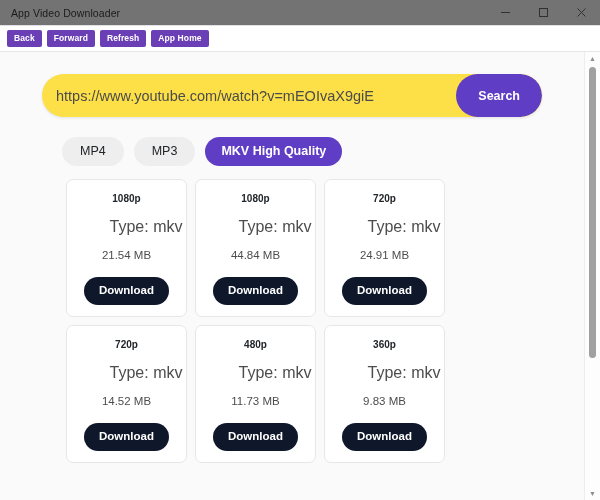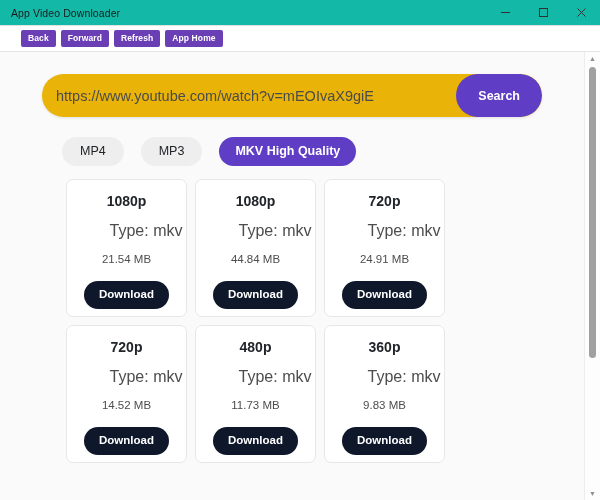--- a/index.html
+++ b/index.html
@@ -21,21 +21,21 @@
     display: flex;
     flex-direction: column;
     background: #ffffff;
     position: relative;
   }
 
   
   .titlebar {
     height: 14px;
     min-height: 26px;
-    background: #14b8a6;
+    background: #737373;
     border-bottom: 1px solid #e2e2e2;
     display: flex;
     align-items: center;
     justify-content: space-between;
     padding-left: 11px;
     box-sizing: border-box;
   }
   .title-text {
     font-size: 10.5px;
     color: #1b1b1b;
@@ -58,21 +58,21 @@
 
   
   .toolbar {
     height: 26px;
     min-height: 26px;
     background: #ffffff;
     border-bottom: 1px solid #e6e6e6;
     display: flex;
     align-items: center;
     gap: 5px;
-    padding: 0 21px;
+    padding: 0 7px;
     box-sizing: border-box;
   }
   .tb-btn {
     background: #6a3fb5;
     color: #ffffff;
     font-size: 8.5px;
     font-weight: bold;
     border: none;
     border-radius: 2px;
     padding: 4px 7px;
@@ -108,21 +108,21 @@
     letter-spacing: -0.3px;
     margin: 0 0 22px 0;
     line-height: 1.1;
   }
 
   
   .search-row {
     display: flex;
     align-items: center;
     margin: 0 42px 0 42px;
-    background: #eab308;
+    background: #fde047;
     border-radius: 22px;
     box-shadow: 0 1px 3px rgba(0,0,0,0.10);
     height: 43px;
     overflow: hidden;
   }
   .search-input {
     flex: 1;
     border: none;
     outline: none;
     background: transparent;
@@ -143,21 +143,21 @@
     padding: 0 22px;
     border-radius: 22px;
     cursor: pointer;
     font-family: "Liberation Sans", sans-serif;
     white-space: nowrap;
   }
 
   
   .pills {
     display: flex;
-    gap: 17px;
+    gap: 10px;
     margin: 20px 0 0 62px;
   }
   .pill {
     background: #eeeeee;
     color: #212529;
     border: none;
     border-radius: 16px;
     font-size: 12.5px;
     padding: 8px 18px;
     cursor: pointer;
@@ -185,21 +185,21 @@
     border: 1px solid #e7e7e7;
     border-radius: 7px;
     height: 138px;
     box-sizing: border-box;
     display: flex;
     flex-direction: column;
     align-items: center;
     padding-top: 14px;
   }
   .card-res {
-    font-size: 14px;
+    font-size: 10px;
     font-weight: bold;
     color: #212529;
     line-height: 1;
   }
   .card-type {
     font-size: 16px;
     color: #4d4d4d;
     margin-top: 15px;
     line-height: 1;
     margin-left: 39px;

